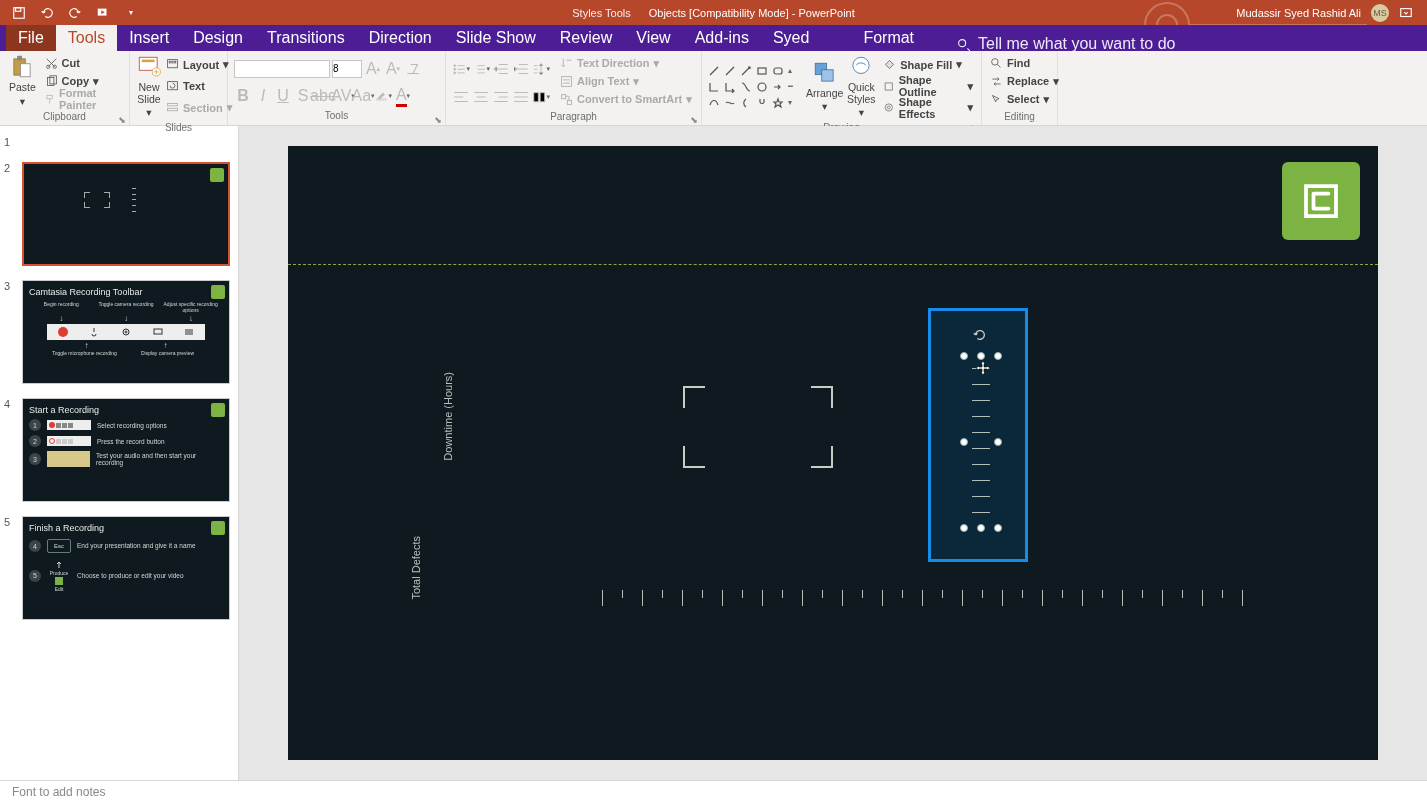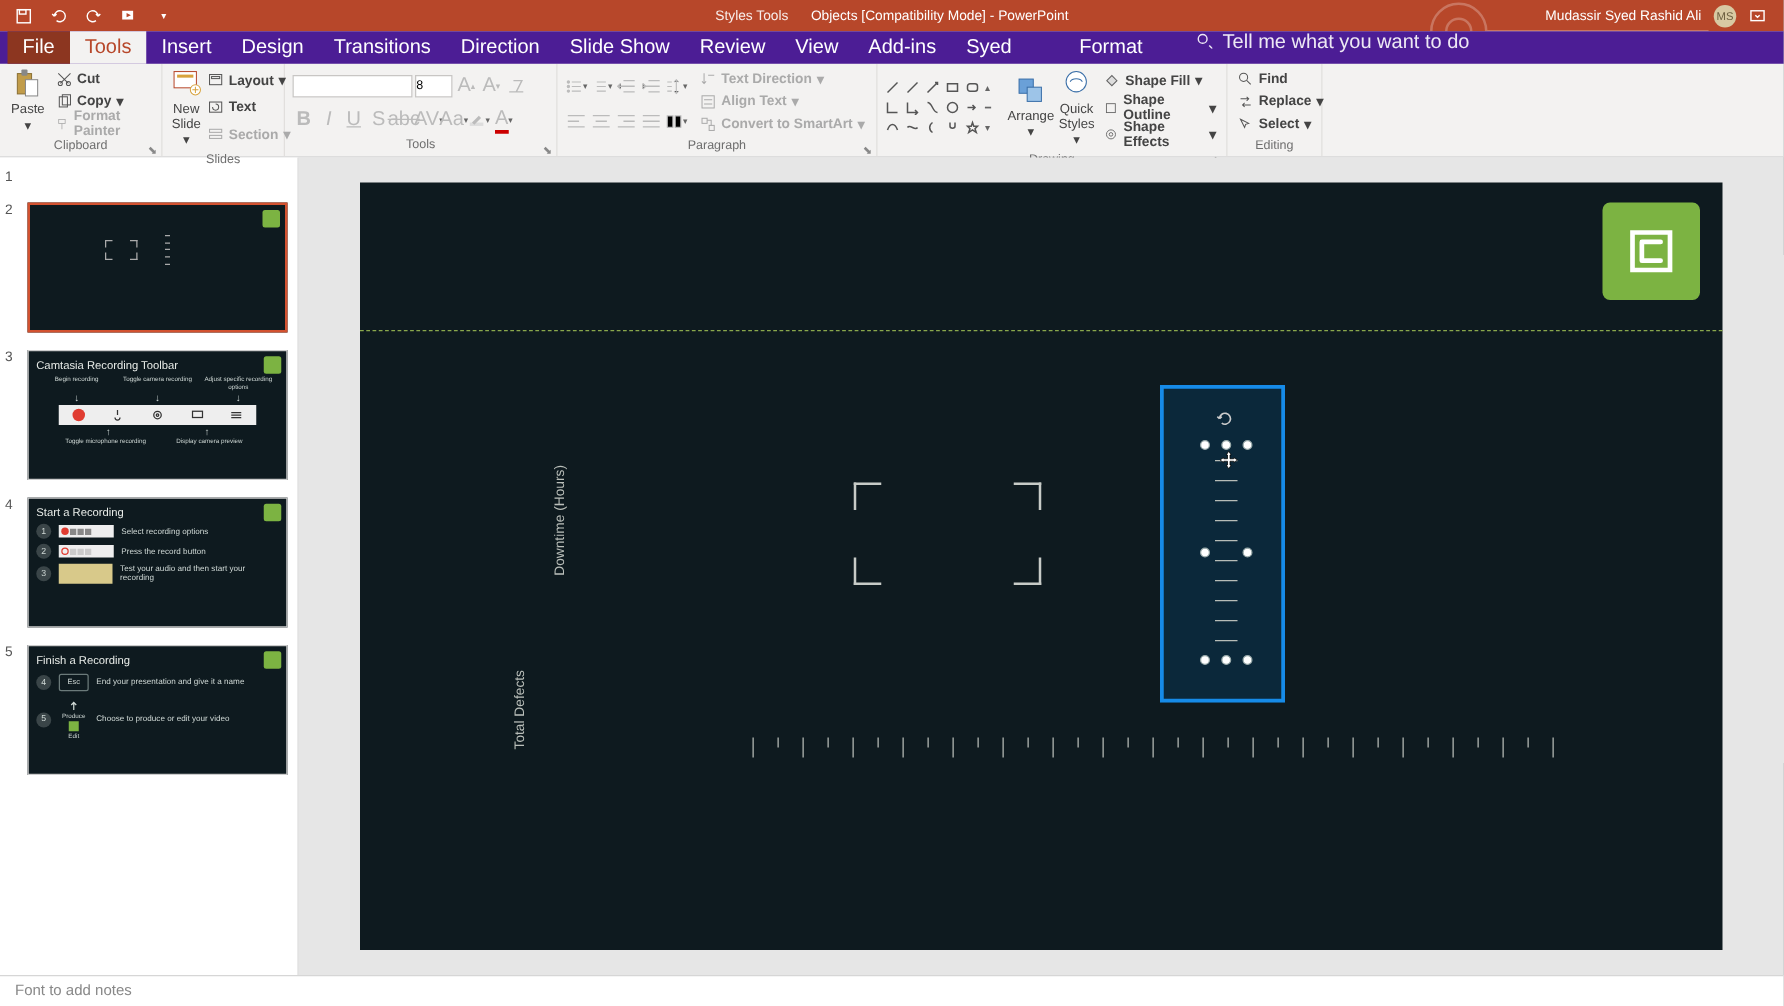--- a/index.html
+++ b/index.html
@@ -15,21 +15,21 @@
 .titlebar .right { margin-left: auto; display: flex; align-items: center; gap: 10px; padding-right: 14px; }
 .avatar { width: 18px; height: 18px; border-radius: 50%; background: #d8c9a3; color: #6b5d3f; font-size: 9px; display: flex; align-items: center; justify-content: center; }
 .watermark { position: absolute; right: 60px; top: 0; width: 240px; height: 50px; opacity: .25; pointer-events: none; }
 
 
 .tabs { height: 26px; background: #4c1d95; display: flex; align-items: stretch; padding-left: 6px; color: #fff; font-size: 16px; position: relative; }
 .tab { padding: 0 12px; display: flex; align-items: center; cursor: pointer; }
 .tab.file { background: #8c3620; }
 .tab.active { background: #f3f2f1; color: #b7472a; }
 .tab.format { margin-left: 0; }
-.tellme { margin-left: 30px; display: flex; gap: 8px; opacity: .9; }
+.tellme { margin-left: 30px; display: flex; align-items: center; gap: 8px; opacity: .9; margin-top: 12px; }
 .tellme svg { width: 14px; height: 14px; }
 
 
 .ribbon { height: 75px; background: #f3f2f1; border-bottom: 1px solid #d6d6d6; display: flex; }
 .group { border-right: 1px solid #e1dfdd; display: flex; flex-direction: column; }
 .group-body { flex: 1; display: flex; padding: 3px 6px; align-items: stretch; }
 .group-label { height: 15px; font-size: 10px; color: #6e6e6e; text-align: center; position: relative; }
 .group-label .launcher { position: absolute; right: 2px; bottom: 0; width: 10px; height: 10px; font-size: 9px; color: #888; cursor: pointer; }
 
 .bigbtn { display: flex; flex-direction: column; align-items: center; justify-content: center; width: 40px; gap: 2px; cursor: pointer; }

